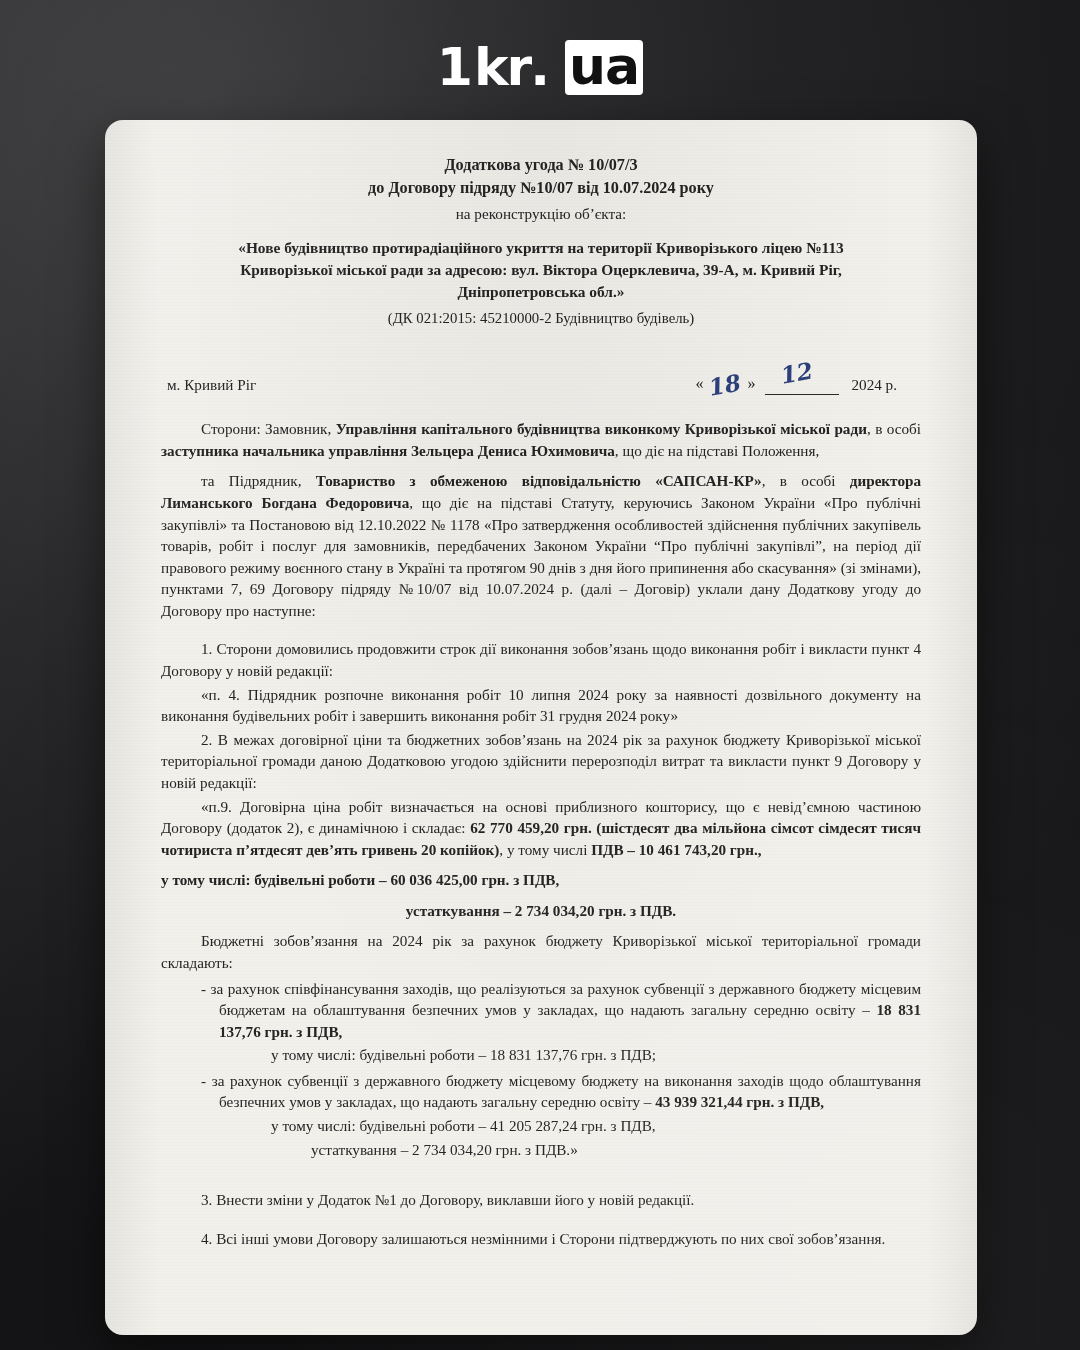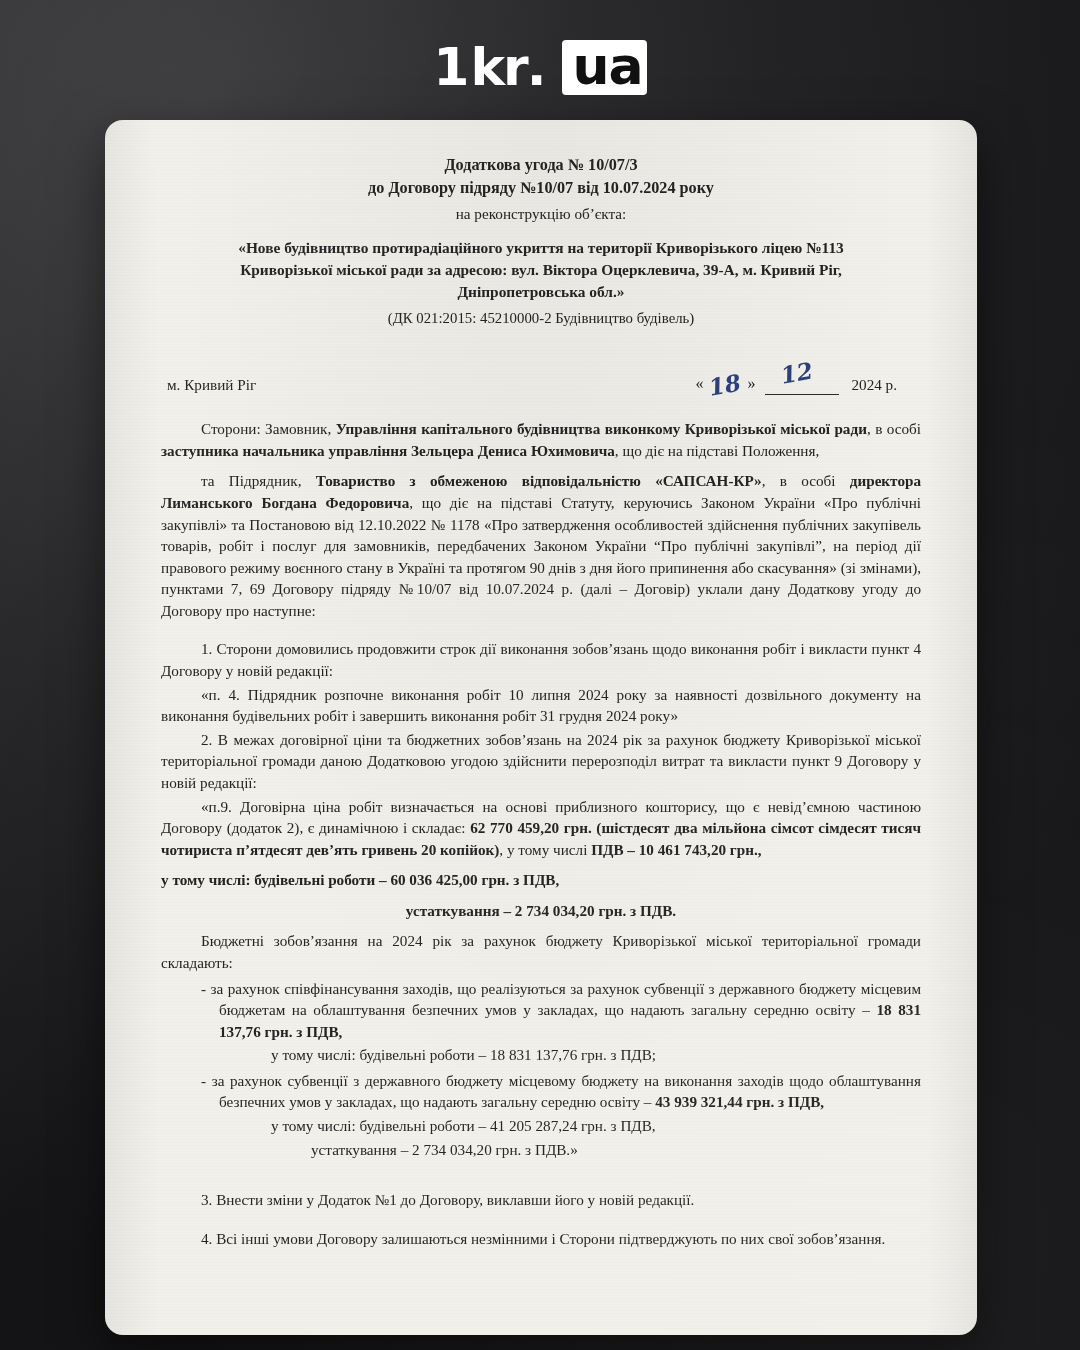--- a/index.html
+++ b/index.html
@@ -50,21 +50,21 @@
     font-weight: bold;
     margin-right: 2px;
   }
   .logo .kr { letter-spacing: -2px; }
   .logo .dot { color: #ffffff; }
   .logo .ua-box {
     display:inline-block;
     background:#ffffff;
     color:#111;
     border-radius: 4px;
-    padding: 0 4px 3px 11px;
+    padding: 0 4px 3px 4px;
     margin-left: 16px;
   }
 
   
   .sheet {
     position: absolute;
     left: 105px; top: 120px;
     width: 872px; height: 1215px;
     background: #f2f0eb;
     border-radius: 18px;

